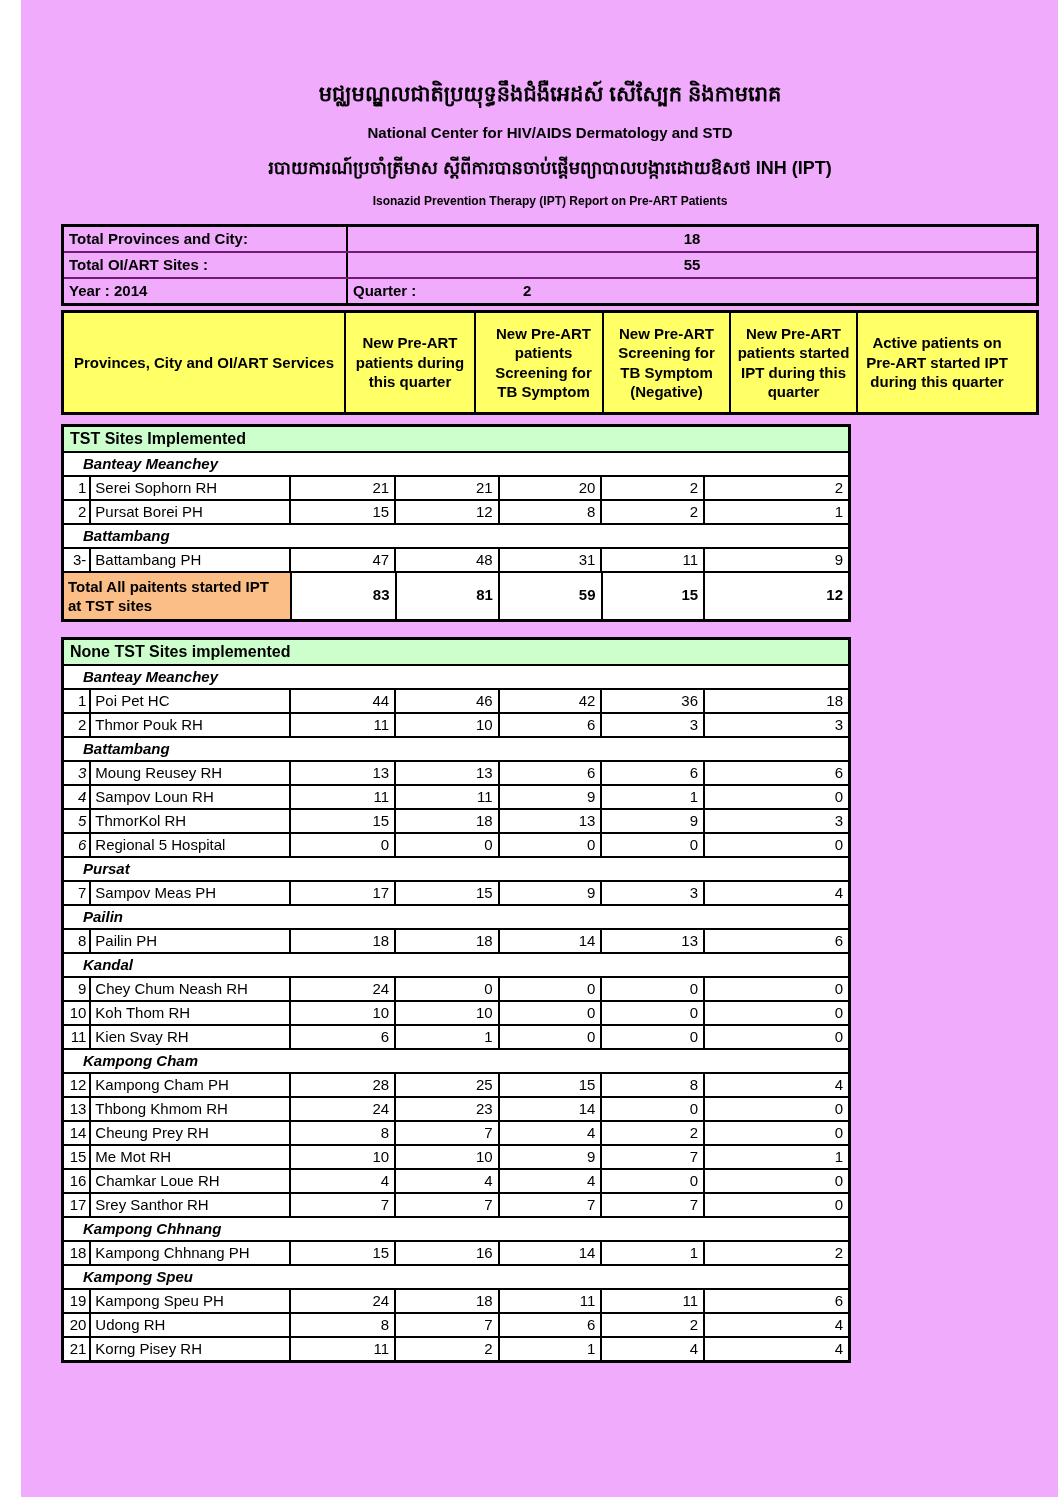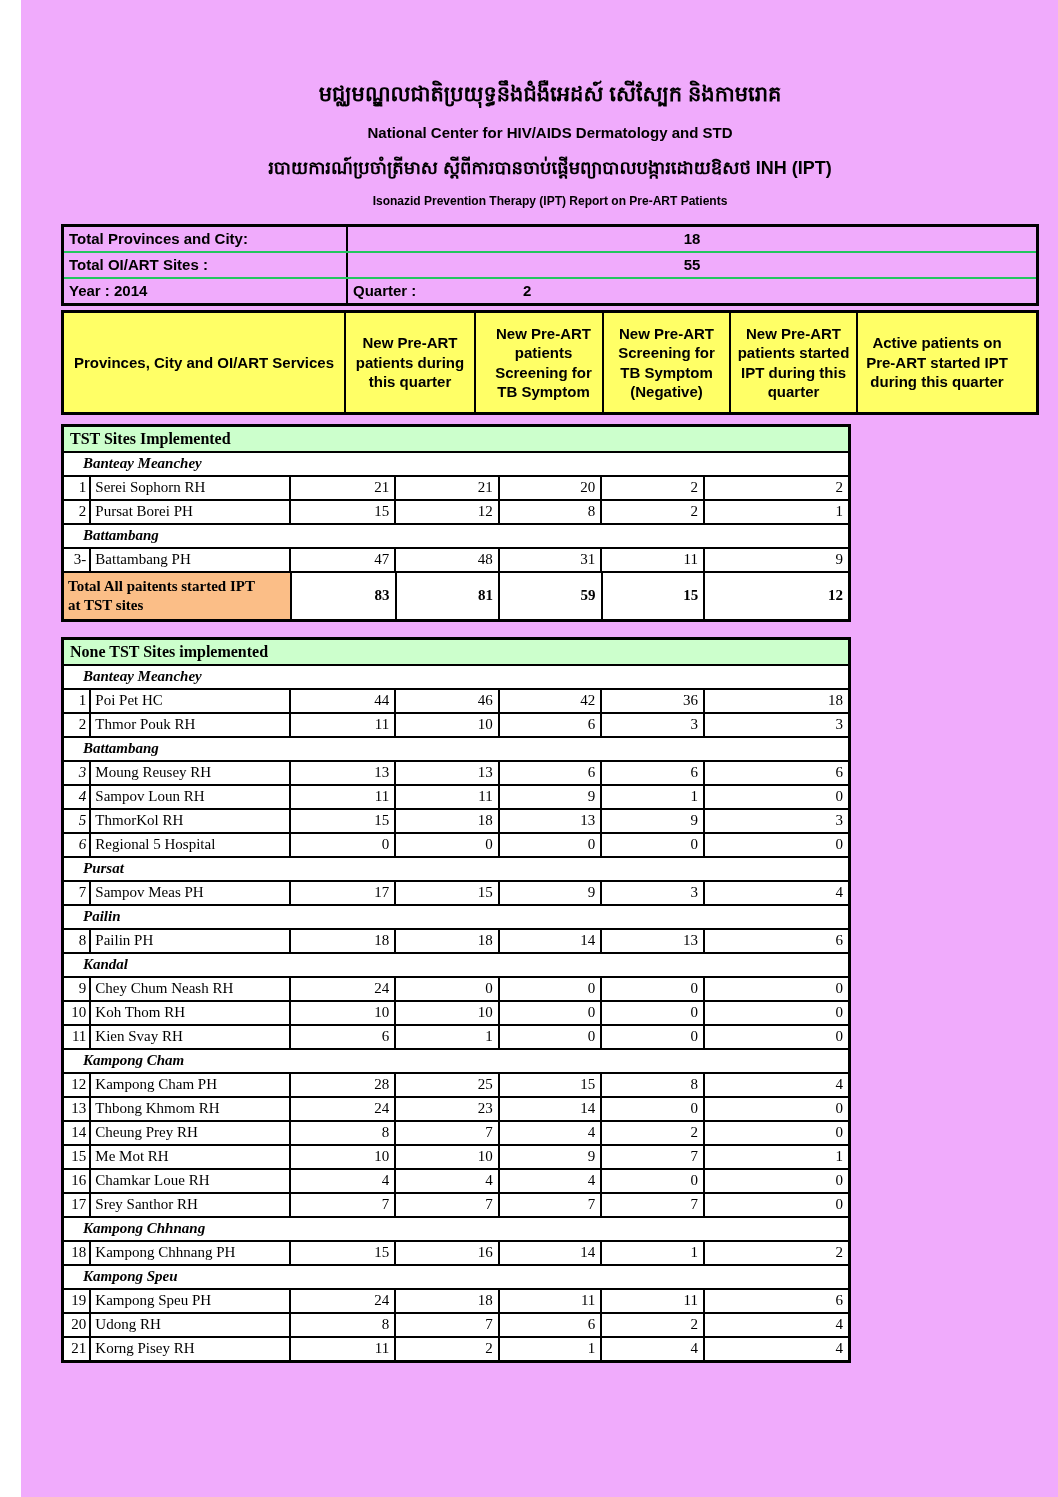--- a/index.html
+++ b/index.html
@@ -9,41 +9,41 @@
   
   .ttl{position:absolute;left:0;width:1058px;text-align:center;font-weight:bold;white-space:nowrap;}
   #khmer-title{top:80px;font-size:21px;}
   #en-subtitle{top:124px;font-size:15px;}
   #khmer-subtitle{top:156px;font-size:18px;}
   #en-title{top:194px;font-size:12px;}
 
   
   #summary{position:absolute;top:224px;left:40px;width:978px;box-sizing:border-box;
     border:3px solid #000;}
-  .sum-row{display:flex;height:24px;line-height:23px;border-bottom:2px solid #22c55e;
+  .sum-row{display:flex;height:24px;line-height:23px;border-bottom:2px solid #701a75;
     font-size:15px;font-weight:bold;}
   .sum-row:last-child{border-bottom:none;}
   .sum-label{box-sizing:border-box;width:284px;border-right:2px solid #000;padding-left:5px;}
   .sum-value{flex:1;text-align:center;}
   .sum-qcell{flex:1;position:relative;}
   .q-label{padding-left:5px;}
   .q-value{position:absolute;left:175px;top:0;}
 
   
   #main-header{position:absolute;top:310px;left:40px;width:978px;height:105px;
     box-sizing:border-box;border:3px solid #000;display:flex;background:var(--yellow,#FFFF66);}
   .hdr-cell{box-sizing:border-box;border-right:2px solid #000;display:flex;align-items:center;
     justify-content:center;text-align:center;font-weight:bold;font-size:15px;line-height:1.3;
     padding:2px 3px;}
   .hdr-cell:last-child{border-right:none;}
   .h-c1{width:282px;}.h-c2{width:130px;}.h-c3{width:128px;padding-left:12px;}
   .h-c4{width:127px;}.h-c5{width:127px;}.h-c6{width:158px;}
 
   
-  #table-sections{position:absolute;top:424px;left:40px;width:790px;font-family:Liberation Serif, serif;}
+  #table-sections{position:absolute;top:424px;left:40px;width:790px;}
   .section{box-sizing:border-box;border:3px solid #000;background:#fff;}
   .section-gap{height:15px;}
   .band{height:24px;line-height:23px;font-weight:bold;font-size:16px;padding-left:6px;
     background:var(--green,#CCFFCC);border-bottom:2px solid #000;}
   .province-row{height:22px;line-height:21px;font-weight:bold;font-style:italic;font-size:15px;
     padding-left:19px;border-bottom:2px solid #000;}
   .data-row{display:flex;height:22px;line-height:21px;font-size:15px;border-bottom:2px solid #000;}
   .section > :last-child{border-bottom:none;}
   .cell{box-sizing:border-box;border-right:2px solid #000;overflow:hidden;white-space:nowrap;}
   .data-row .cell:last-child,.total-row .cell:last-child{border-right:none;}

